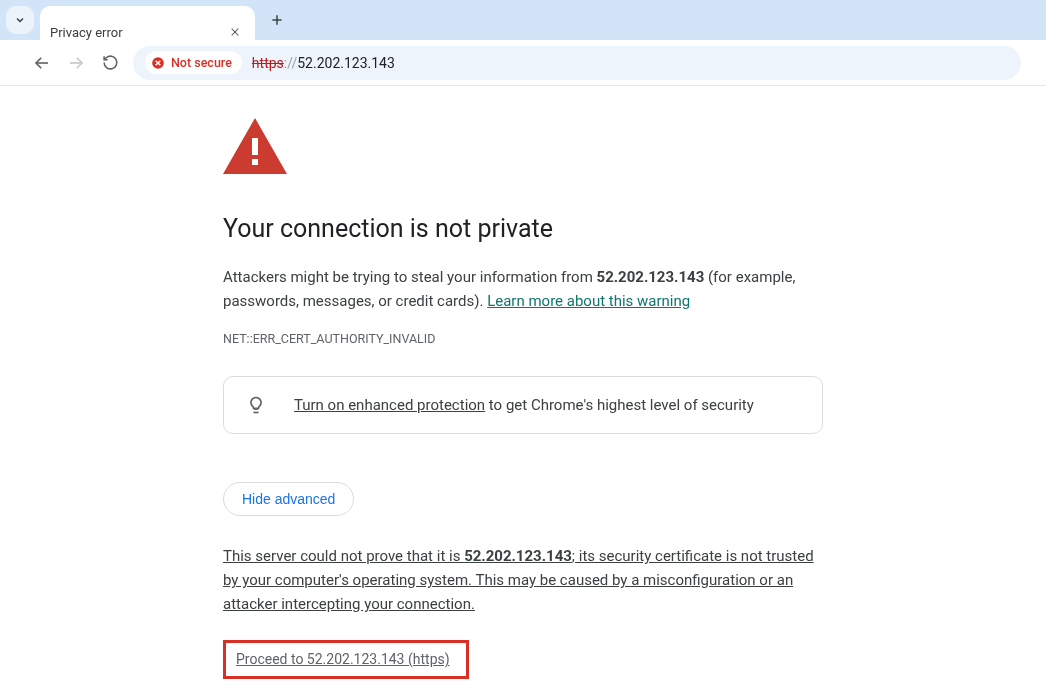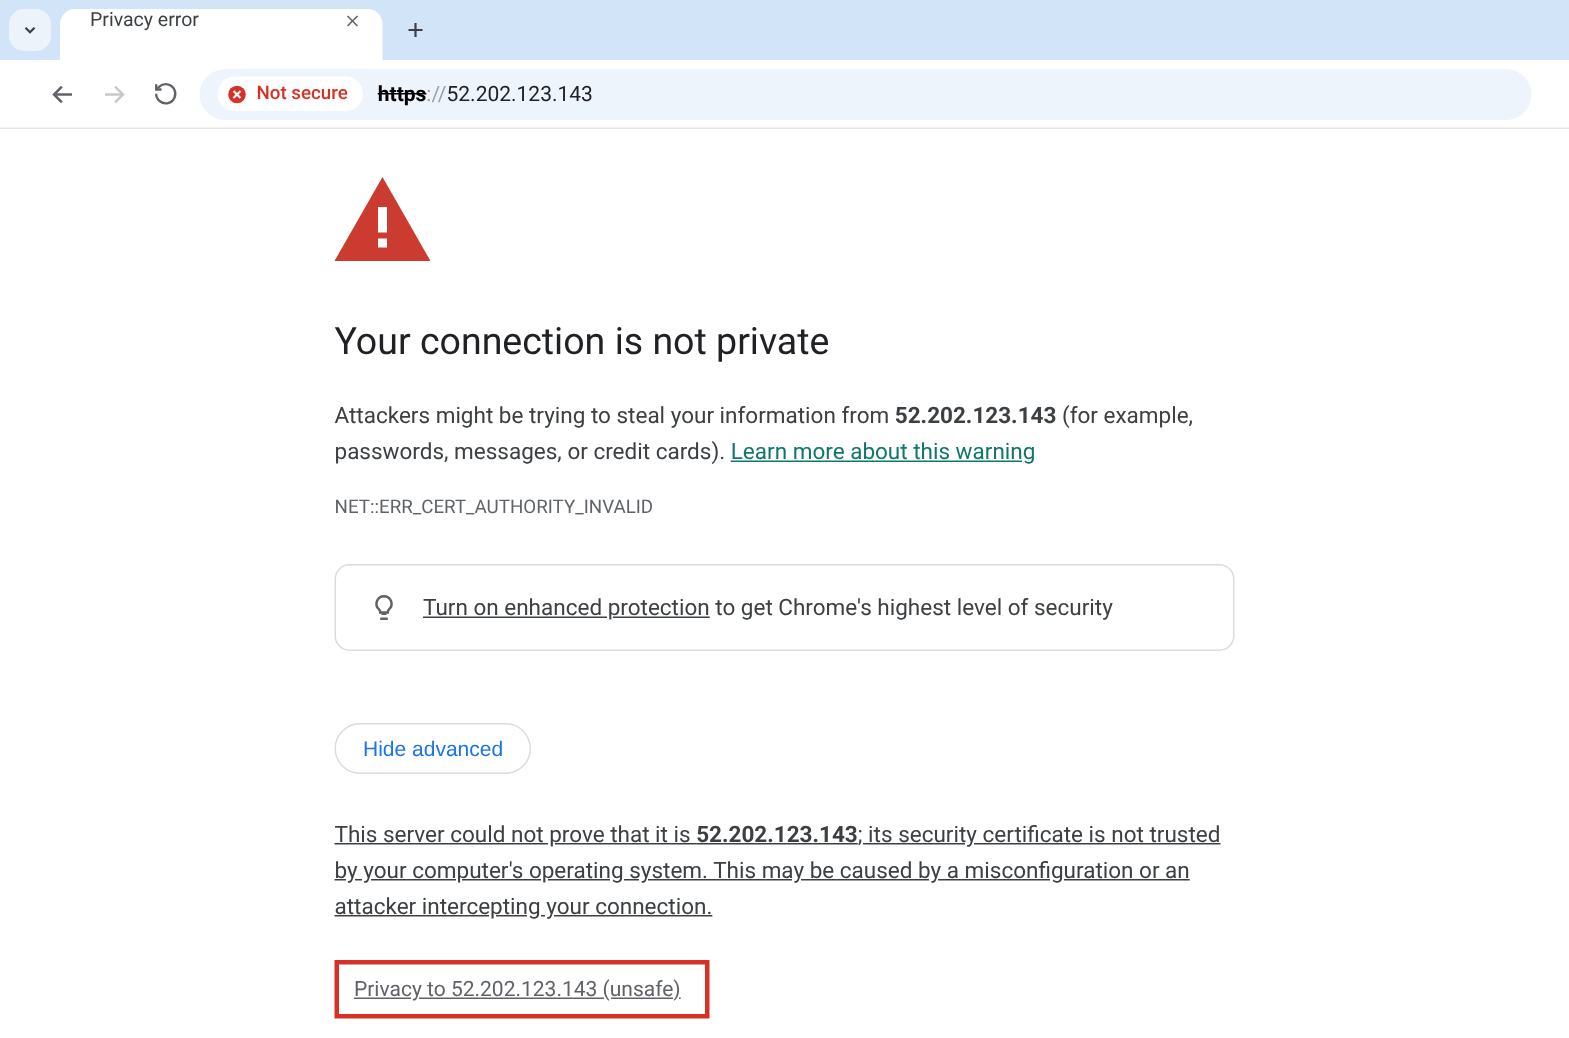--- a/index.html
+++ b/index.html
@@ -1,45 +1,45 @@
 <!DOCTYPE html>
 <html><head>
   <meta charset="utf-8">
   <style>
     * { box-sizing: border-box; margin: 0; padding: 0; }
     body { font-family: "Segoe UI", Roboto, Arial, sans-serif; background: #fff; width: 1046px; height: 692px; overflow: hidden; }
 
     
     .tab-strip { height: 40px; background: #d1e4f8; display: flex; align-items: center; padding: 0 6px; }
     .tab-dropdown-btn { width: 28px; height: 28px; border-radius: 10px; background: #edf3fb; display:flex; align-items:center; justify-content:center; margin-right:6px; cursor:pointer;}
-    .tab { background:#fff; height: 34px; display:flex; align-items:flex-start; padding: 0 12px 0 20px; border-radius: 10px 10px 0 0; min-width: 215px; margin-top:6px; position:relative; }
+    .tab { background:#fff; height: 34px; display:flex; align-items:flex-end; padding: 0 12px 0 10px; border-radius: 10px 10px 0 0; min-width: 215px; margin-top:6px; position:relative; }
     .tab-title { font-size: 13px; color:#3c4043; flex:1; white-space:nowrap; overflow:hidden; text-overflow:ellipsis;}
     .tab-close { width:16px; height:16px; display:flex; align-items:center; justify-content:center; cursor:pointer; color:#5f6368;}
     .new-tab-btn { width: 28px; height:28px; display:flex; align-items:center; justify-content:center; margin-left:8px; cursor:pointer; color:#3c4043; border-radius:50%; }
 
     .toolbar { height: 46px; background:#fff; border-bottom: 1px solid #e7e7e7; display:flex; align-items:center; padding: 0 25px; }
     .nav-btn { width:34px; height:34px; display:flex; align-items:center; justify-content:center; color:#5f6368; border-radius:50%; cursor:pointer;}
     .nav-btn.disabled { color:#c8c8c8; cursor:default;}
     .addr-bar { flex:1; height:34px; background:#eef4fb; border-radius: 17px; display:flex; align-items:center; padding: 0 12px; margin-left:6px; }
     .sec-chip { background:#fff; border-radius: 25px; padding:4px 10px 4px 6px; display:flex; align-items:center; gap:6px; font-size:12.5px; color:#d93025; font-weight:500; cursor:pointer;}
     .sec-chip-icon { width:14px; height:14px; }
     .url-text { margin-left:10px; font-size:14px; color:#202124; }
-    .url-scheme { color:#000000; text-decoration: line-through; font-weight: bold; }
+    .url-scheme { color:#b91c1c; text-decoration: line-through; }
     .url-host-prefix { color:#9aa0a6; }
 
     
     .interstitial { width: 600px; margin: 0 auto; padding-top: 32px; color:#202124; }
     .warn-icon { width:64px; height:56px; margin-bottom: 24px; }
     .headline { font-size: 25px; font-weight:400; margin: 12px 0 22px; }
     .body-text { font-size: 15px; line-height: 1.6; color:#3c4043; }
     .body-text a { color:#0f766e; text-decoration: underline; }
     .host-strong { font-weight:700; }
     .error-code { font-size:12.5px; color:#5f6368; margin: 18px 0 30px; }
     
-    .promo-box { border:1px solid #dadce0; border-radius: 10px; padding: 18px 22px; display:flex; align-items:center; gap:16px; color:#3c4043; font-size:15px;}
+    .promo-box { border:1px solid #dadce0; border-radius: 10px; padding: 18px 22px; display:flex; align-items:center; gap:28px; color:#3c4043; font-size:15px;}
     .promo-box a { color:#3c4043; text-decoration:underline; }
     .bulb-outer { width:20px; height:20px; flex:none; color:#5f6368; }
 
     .button-row { display:flex; justify-content:space-between; align-items:center; margin: 48px 0 28px; gap: 12px; }
     .btn-secondary { background:#fff; border:1px solid #dadce0; color:#1a73e8; padding: 8px 18px; border-radius: 20px; font-size:14px; cursor:pointer; }
     .btn-primary { background:#1a73e8; color:#fff; border:none; padding: 9px 20px; border-radius: 20px; font-size:14px; cursor:pointer; }
 
     .advanced-text { font-size:15px; line-height:1.6; color:#3c4043; margin-bottom: 24px; text-decoration: underline;}
     .proceed-wrap { display:inline-block; border: 3px solid #d93025; padding: 6px 16px 8px 10px; }
     .proceed-link { color:#5f6368; font-size:14px; text-decoration: underline; cursor:pointer; }
@@ -132,15 +132,15 @@
 
   <div class="button-row">
     <button class="btn-secondary">Hide advanced</button>
   </div>
 
   <p class="advanced-text">
     <span>This server could not prove that it is </span><strong class="host-strong">52.202.123.143</strong><span>; its security certificate is not trusted by your computer's operating system. This may be caused by a misconfiguration or an attacker intercepting your connection.</span>
   </p>
 
   <span class="proceed-wrap">
-    <a class="proceed-link" href="#">Privacy to 52.202.123.143 (unsafe)</a>
+    <a class="proceed-link" href="#">Proceed to 52.202.123.143 (https)</a>
   </span>
 </div>
 
 </body></html>

